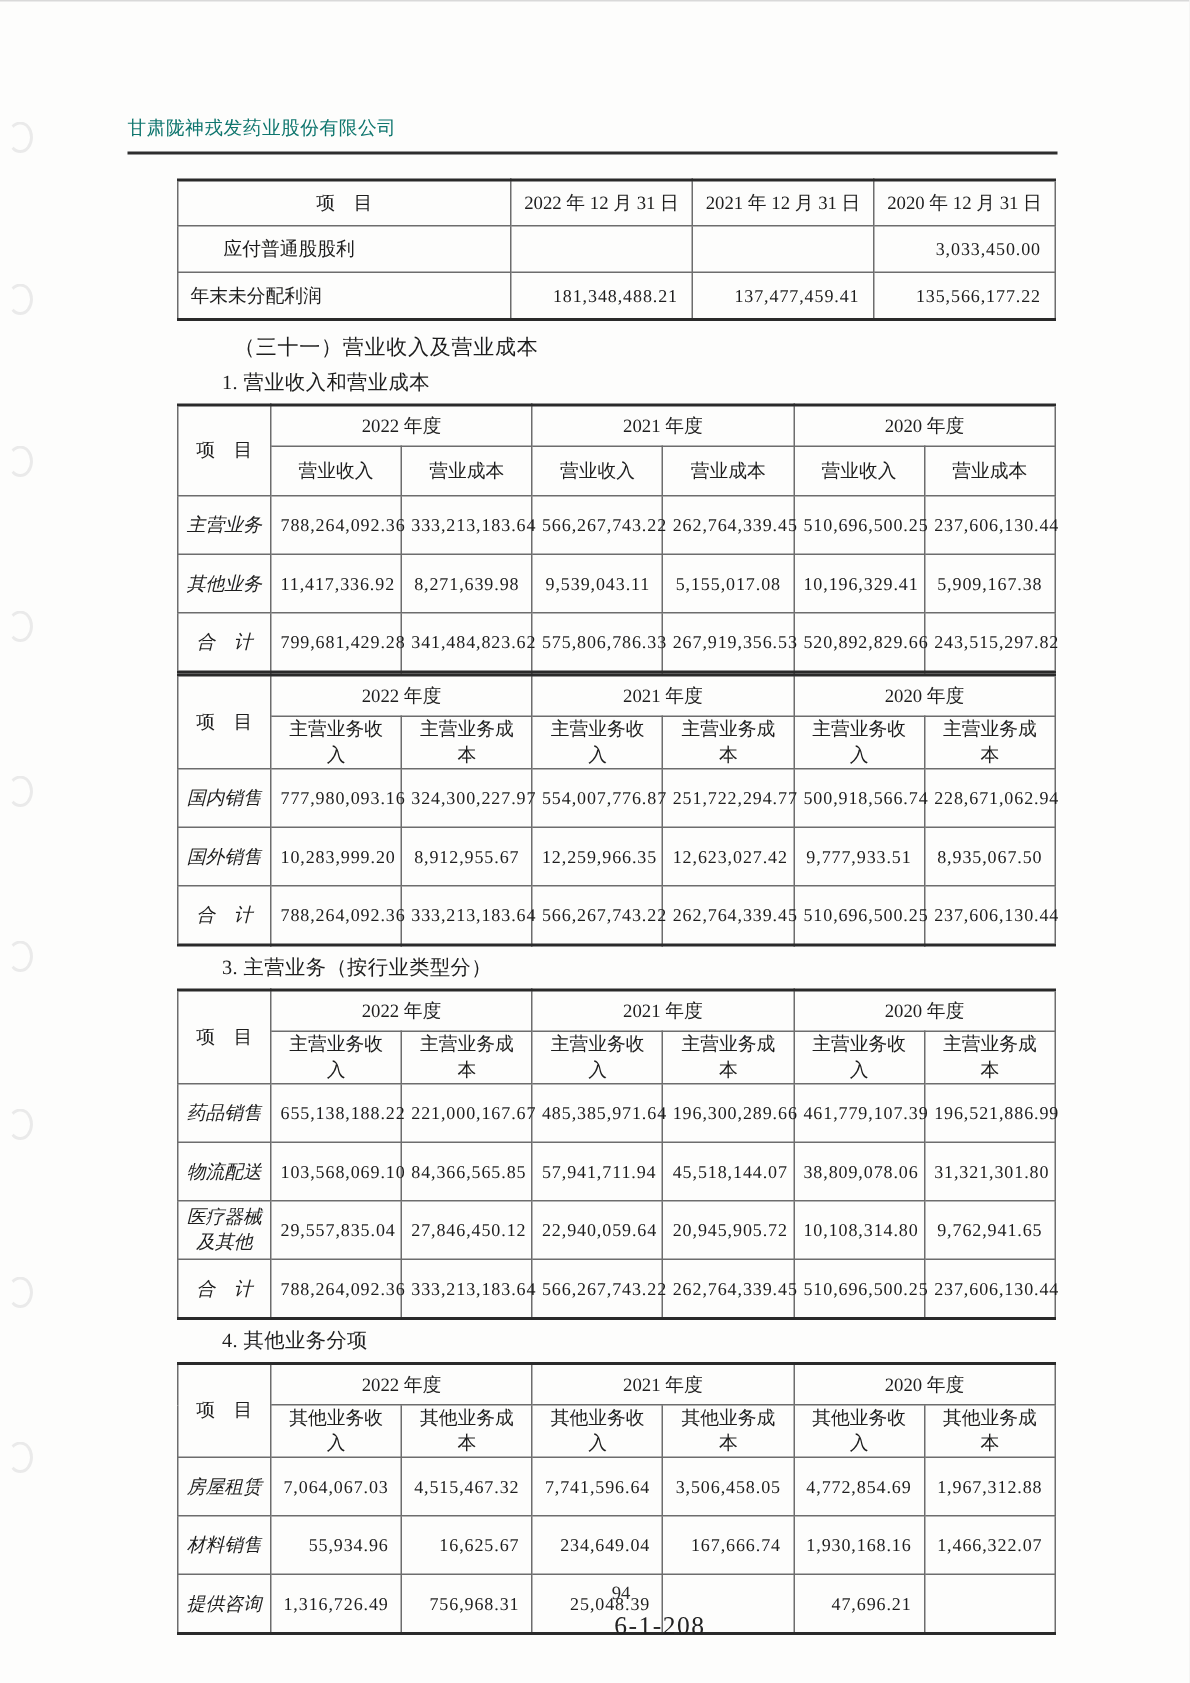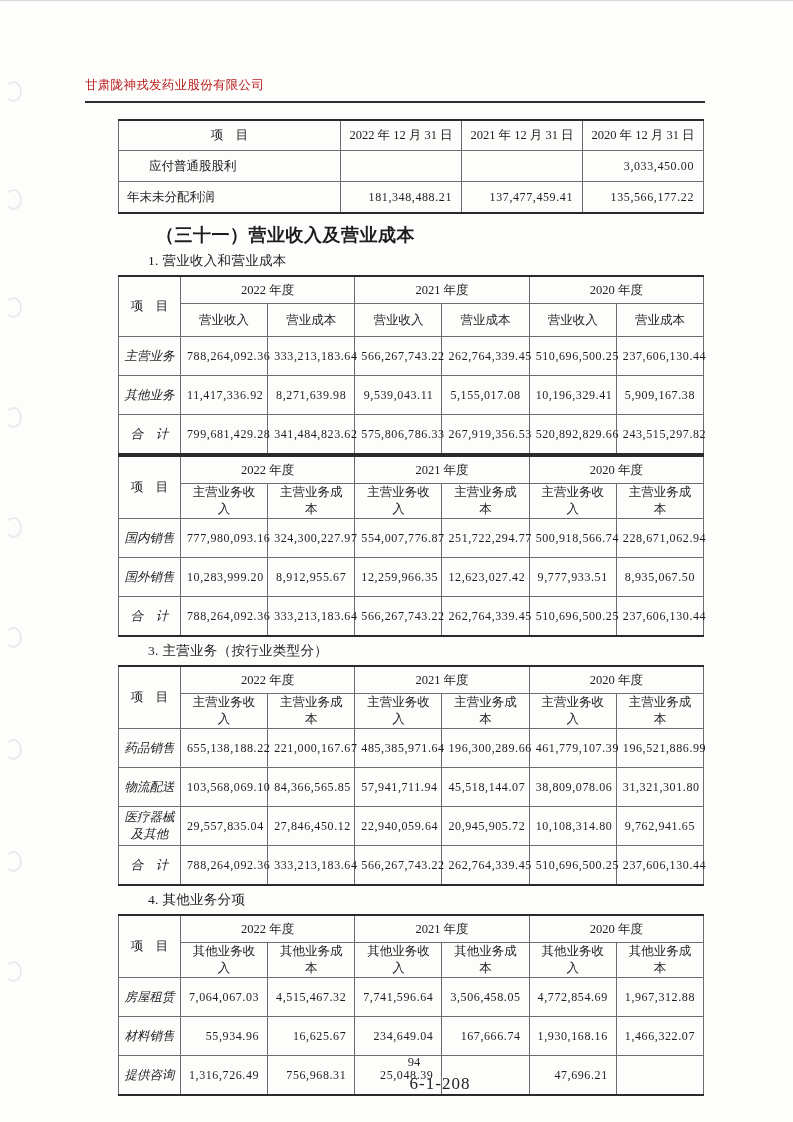--- a/index.html
+++ b/index.html
@@ -25,40 +25,40 @@
     border-radius:50%;
     opacity:.9;
   }
   
   .header {
     position:absolute; top:76px; left:85px; width:620px;
     display:flex; justify-content:space-between; align-items:flex-end;
     font-size:12.5px; letter-spacing:.3px;
     padding-bottom:7px;
     border-bottom:2.5px solid #2e2e2e;
-    color:#b91c1c;
+    color:#0f766e;
   }
   .main { position:absolute; top:118px; left:118px; width:586px; }
 
   
   table { border-collapse:collapse; table-layout:fixed; width:100%; }
   .dt { border-top:2.5px solid #2a2a2a; border-bottom:2.5px solid #2a2a2a; }
   .dt th, .dt td { border:1px solid #6d6d6d; padding:0 6px; font-weight:normal; }
   .dt th { font-size:12.5px; }
 
   
   .t-div .c-label { width:222px; }
   .t-div th { height:29px; text-align:center; }
   .t-div td { height:30px; font-size:12.5px; }
   .t-div td.label { text-align:left; padding-left:8px; }
   .t-div tr.indent td.label { padding-left:30px; }
   .t-div td.num { text-align:right; padding-right:9px; font-size:12px; letter-spacing:.6px; }
 
   
-  .h-section { font-size:18px; font-weight:bold; margin:9px 0 2px 38px; letter-spacing:.5px; }
+  .h-section { font-size:14px; font-weight:normal; margin:9px 0 2px 38px; letter-spacing:.5px; }
   .h-sub { font-size:13.5px; margin:5px 0 5px 30px; letter-spacing:.3px; }
 
   
   .t-data .c-item { width:62px; }
   .t-data tr.years th { height:26px; text-align:center; }
   .t-data tr.subs th { height:32px; text-align:center; }
   .t-data td { height:34px; }
   .t-data td.label { text-align:center; font-size:12.5px; padding:2px 3px; line-height:1.35;font-style:italic; }
   .t-data td.num { text-align:right; padding-right:8px; font-size:12px; letter-spacing:.6px; }
 

